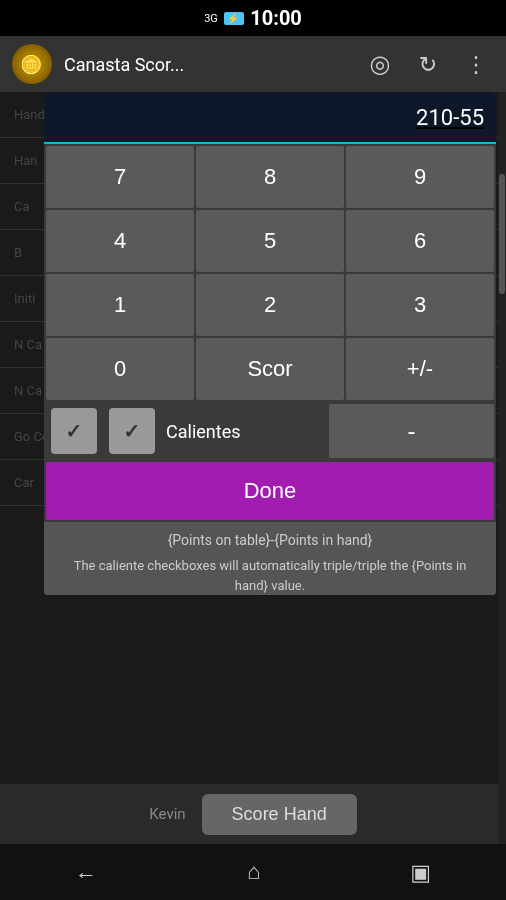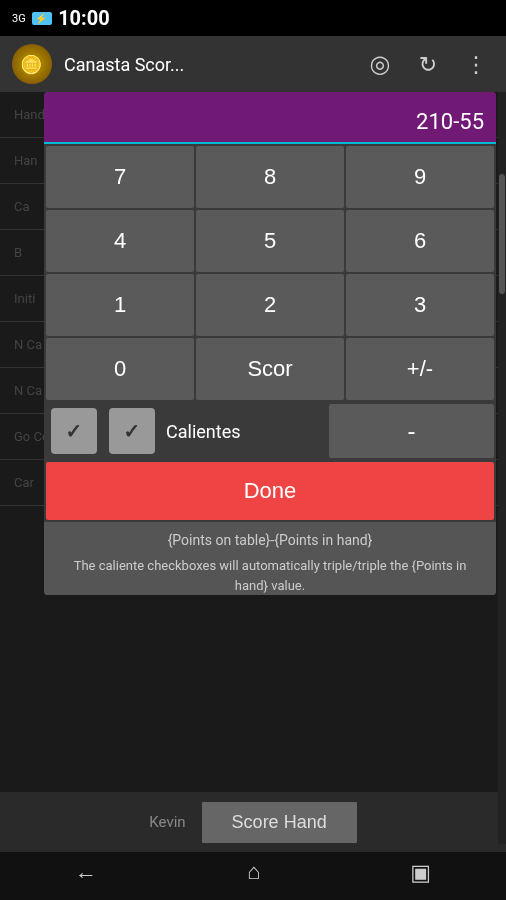--- a/index.html
+++ b/index.html
@@ -11,21 +11,21 @@
       overflow: hidden;
       position: relative;
     }
 
     
     .status-bar {
       height: 36px;
       background: #000;
       display: flex;
       align-items: center;
-      justify-content: flex-start;
+      justify-content: center;
       padding: 0 12px;
       gap: 6px;
     }
     .status-bar-text {
       color: #fff;
       font-size: 20px;
       font-weight: bold;
     }
     .status-signal {
       color: #fff;
@@ -107,27 +107,28 @@
       left: 44px;
       right: 10px;
       background: #555;
       border-radius: 4px;
       z-index: 10;
       overflow: hidden;
     }
 
     
     .numpad-display {
-      background: #701a75;
+      background: #0f172a;
       padding: 8px 12px;
       border-bottom: 2px solid #00bcd4;
       display: flex;
-      align-items: flex-end;
+      align-items: center;
       justify-content: flex-end;
       min-height: 52px;
+      text-decoration: underline;
     }
     .numpad-display-value {
       color: #fff;
       font-size: 22px;
       font-weight: normal;
     }
 
     
     .numpad-grid {
       display: grid;
@@ -194,21 +195,21 @@
       grid-column: 4;
     }
 
     
     .done-row {
       padding: 2px;
       background: #3a3a3a;
     }
     .done-btn {
       width: 100%;
-      background: #ef4444;
+      background: #a21caf;
       color: #fff;
       font-size: 22px;
       height: 58px;
       border: none;
       cursor: pointer;
       display: flex;
       align-items: center;
       justify-content: center;
       border-radius: 2px;
     }
@@ -227,21 +228,21 @@
     .info-description {
       color: #ccc;
       font-size: 13px;
       text-align: center;
       line-height: 1.5;
     }
 
     
     .bottom-score-area {
       position: absolute;
-      bottom: 48px;
+      bottom: 56px;
       left: 0;
       right: 0;
       height: 60px;
       background: #2a2a2a;
       display: flex;
       align-items: center;
       justify-content: center;
       gap: 16px;
       z-index: 1;
     }
@@ -249,21 +250,21 @@
       color: #888;
       font-size: 15px;
       margin-left: 20px;
     }
     .score-hand-btn {
       background: #666;
       color: #ddd;
       font-size: 18px;
       padding: 10px 30px;
       border: none;
-      border-radius: 1px;
+      border-radius: 6px;
       cursor: pointer;
       margin-right: 20px;
     }
 
     
     .nav-bar {
       position: absolute;
       bottom: 0;
       left: 0;
       right: 0;

